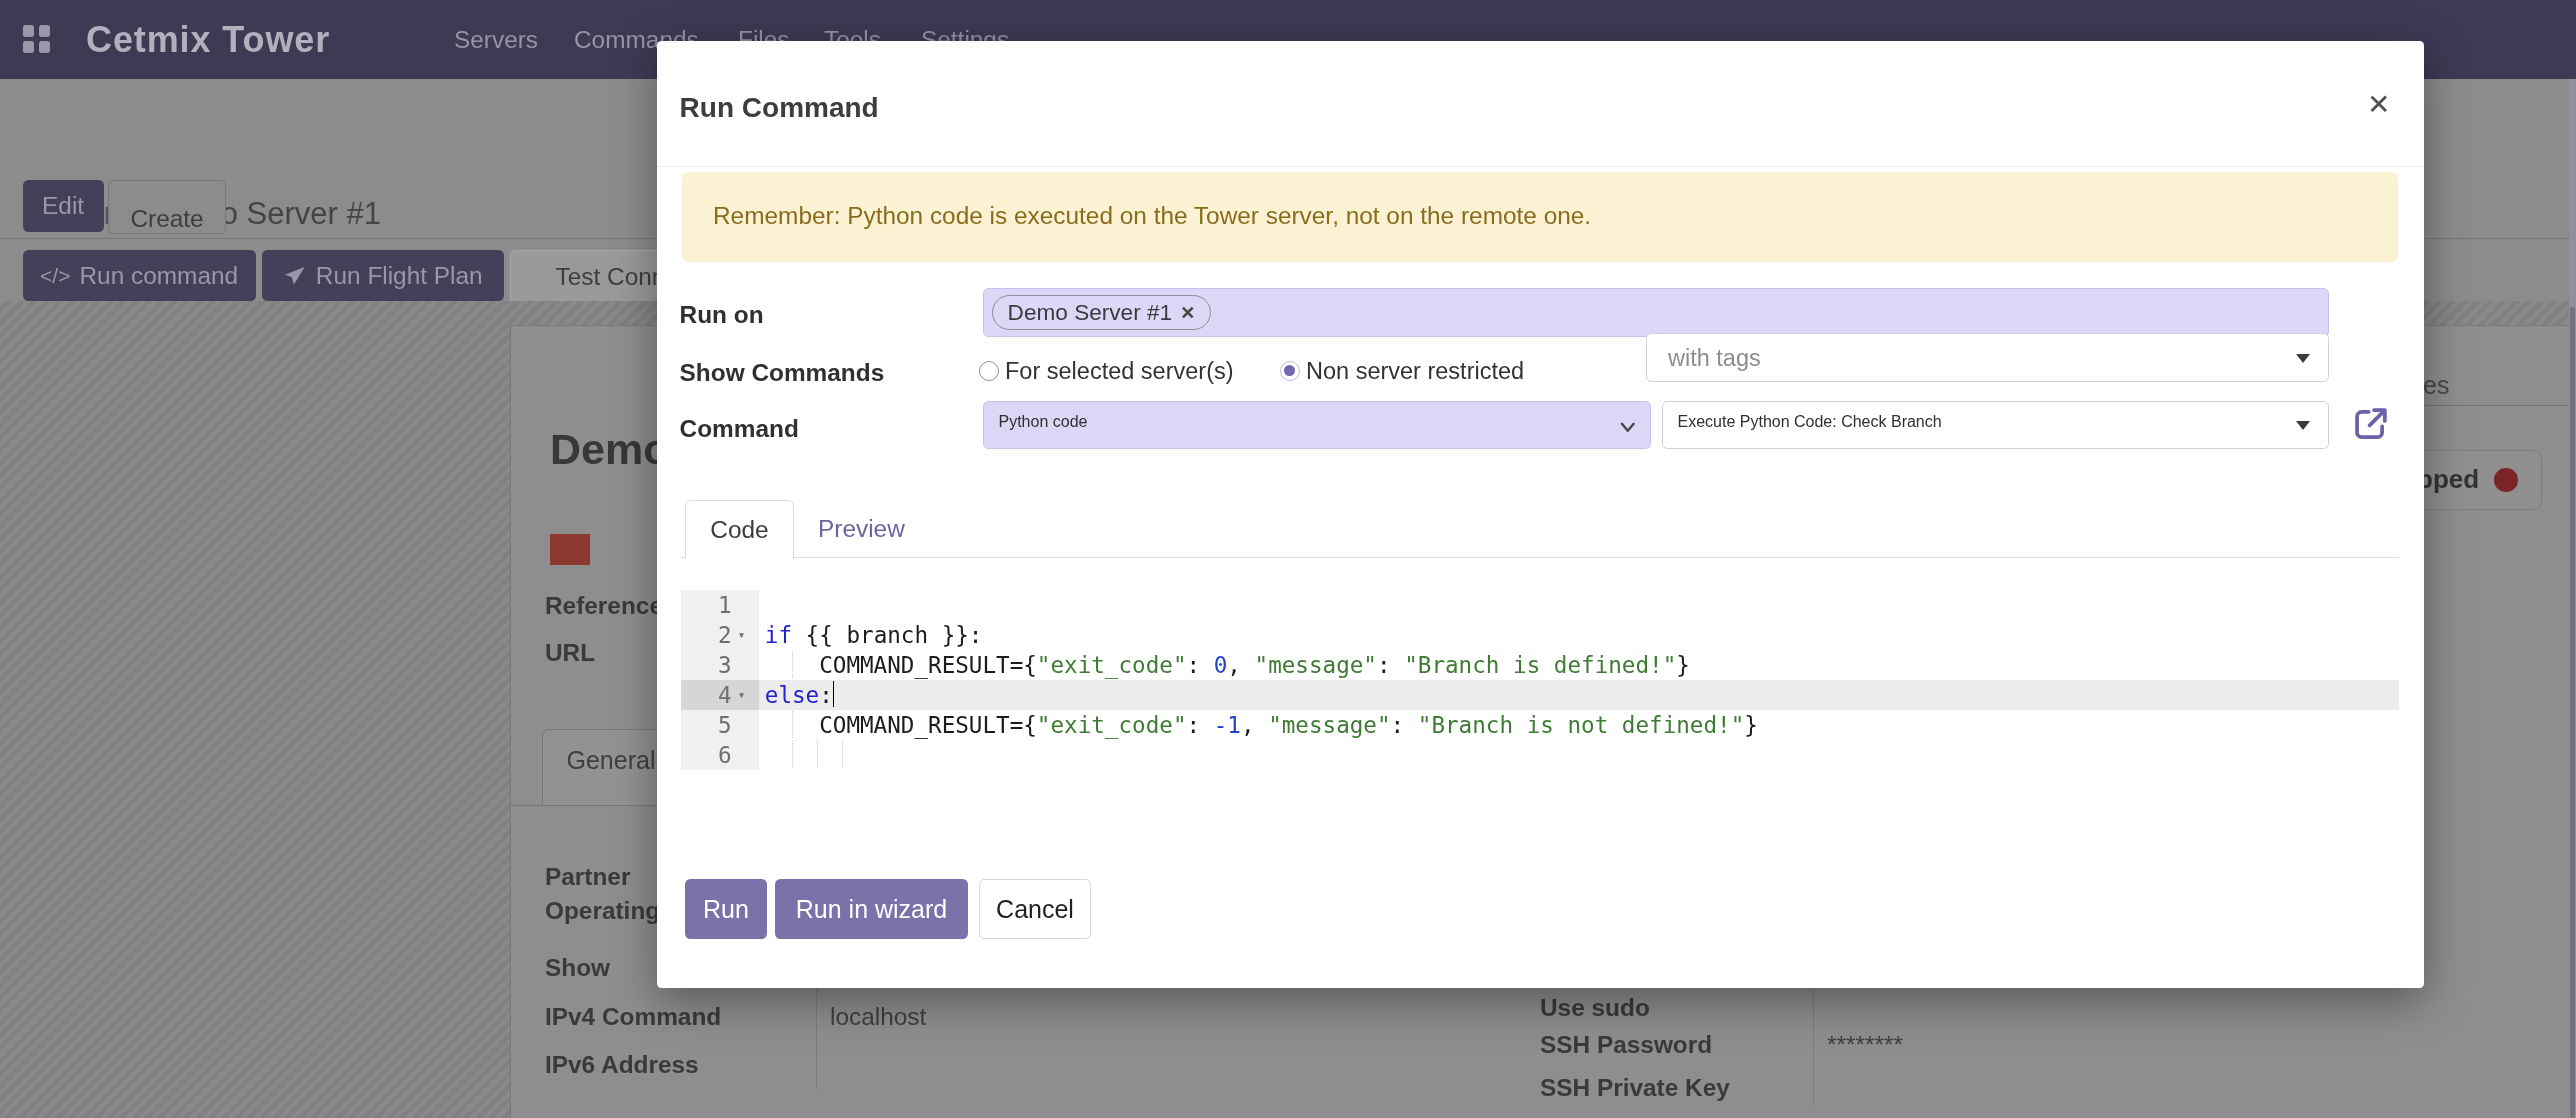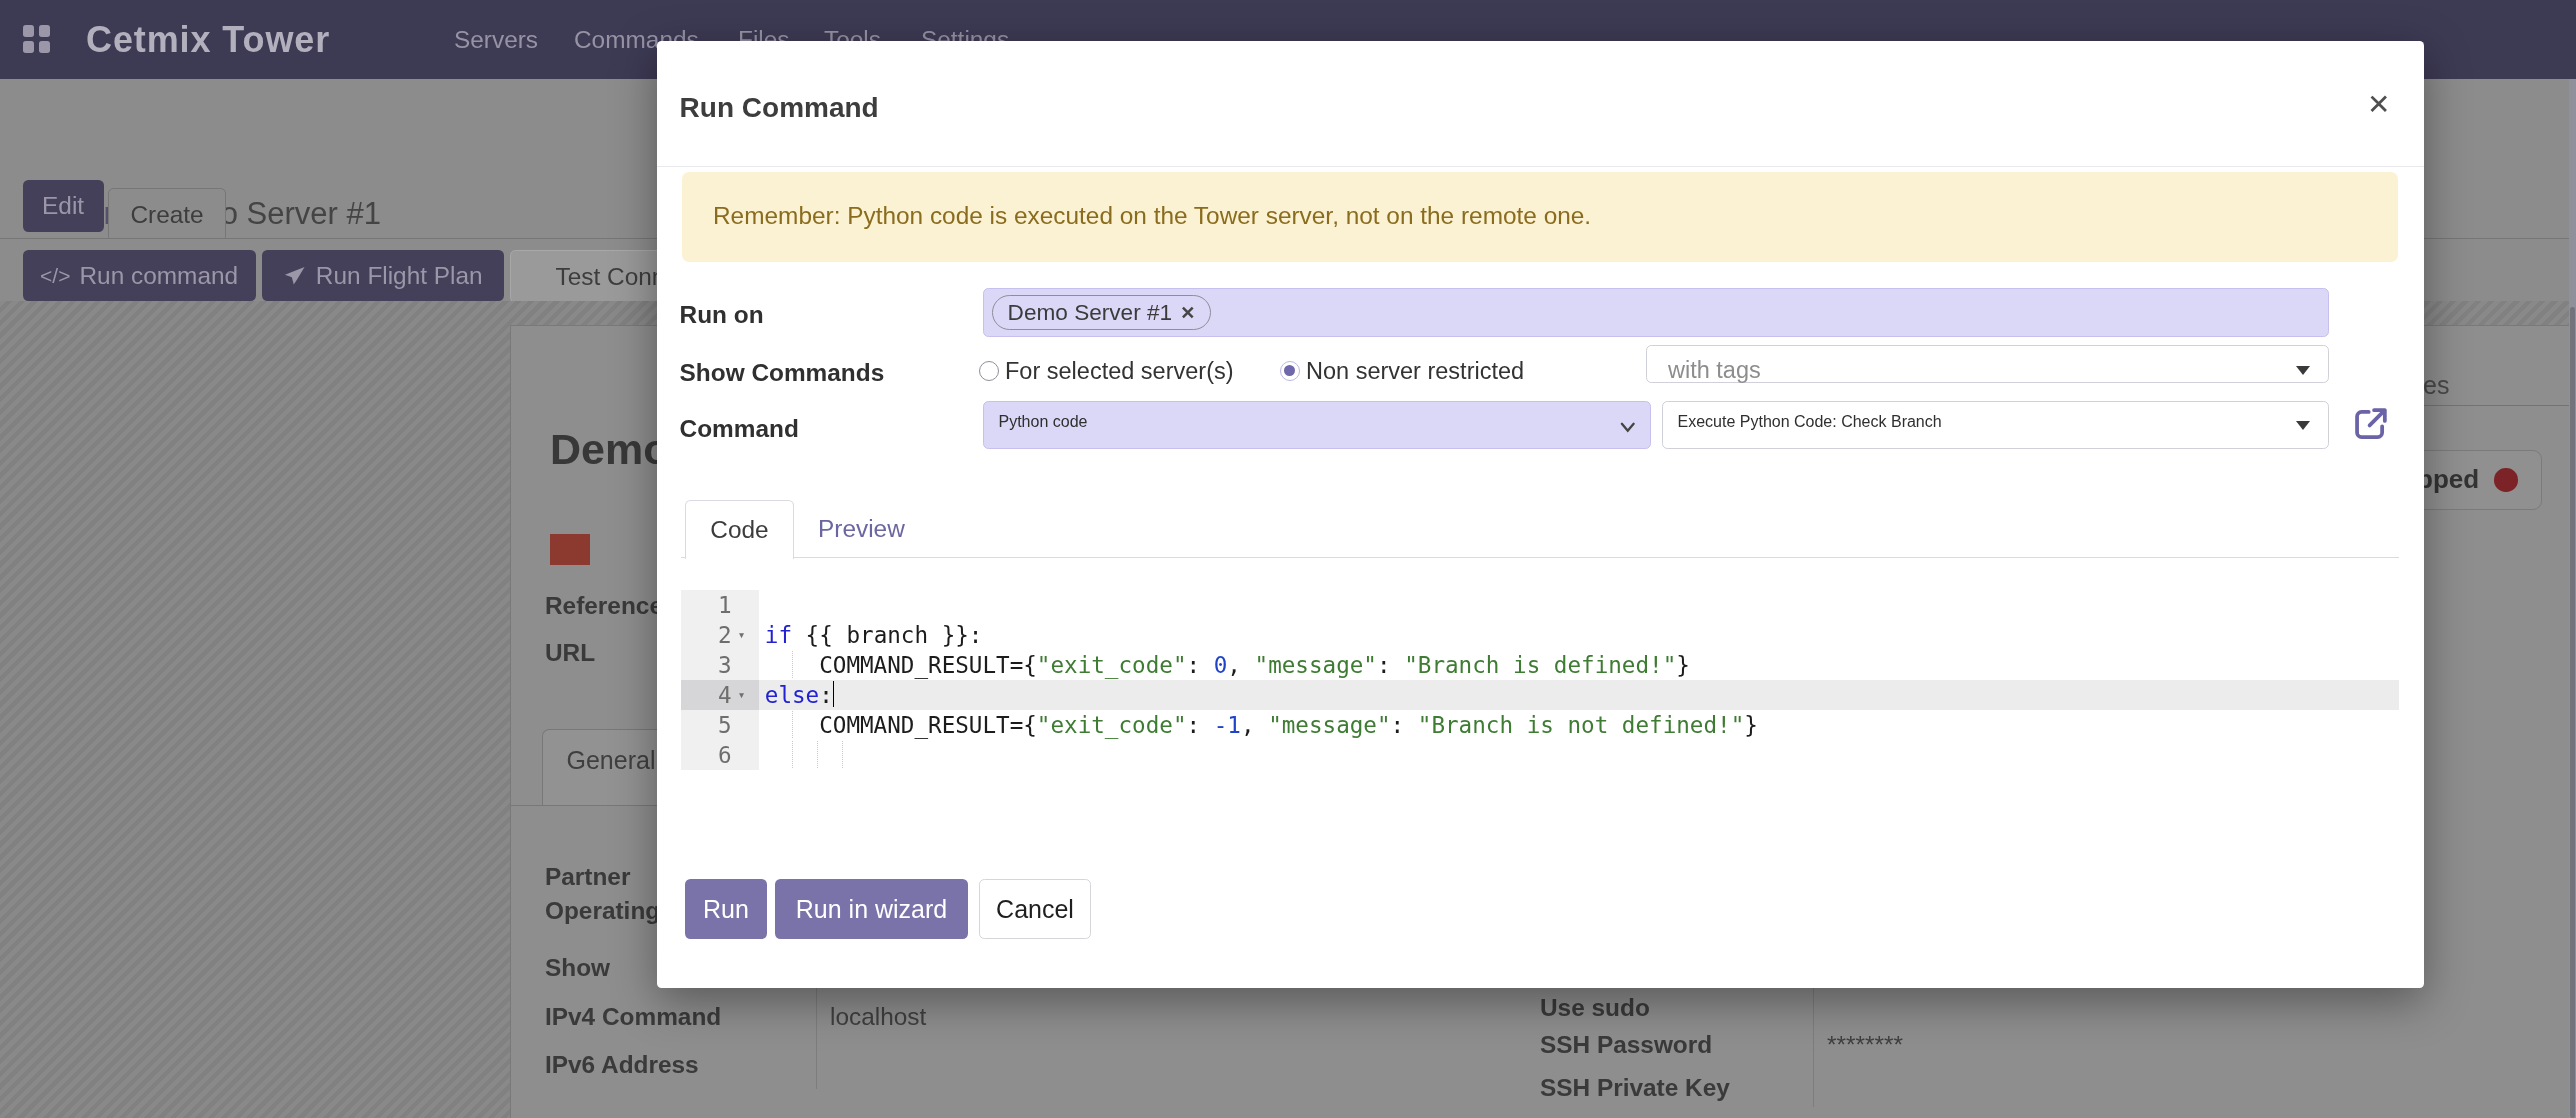--- a/index.html
+++ b/index.html
@@ -108,21 +108,21 @@
     <div class="abs navitem" style="left:921px;">Settings</div>
   </div>
 
   <div class="abs bc-zone">
     <div class="abs breadcrumb">
       <span class="bc-parent">Servers</span><span class="bc-sep"> / </span><span class="bc-cur">Demo Server #1</span>
     </div>
     <div class="abs btn-dim-primary" style="left:22.6px;top:101px;width:81px;height:52px;">
         <span>Edit</span>
       </div>
-    <div class="abs btn-dim-light" style="left:108px;top:109px;width:116px;height:52px;background:#8c8c8c;border-color:#767676;">
+    <div class="abs btn-dim-light" style="left:108px;top:101px;width:116px;height:52px;background:#8c8c8c;border-color:#767676;align-items:flex-end;">
         <span>Create</span>
       </div>
   </div>
 
   <div class="abs hline" style="left:0;top:238px;width:2576px;"></div>
 
   <div class="abs" style="left:0;top:239px;width:2576px;height:61px;background:#8c8c8c;">
     <div class="abs btn-dim-primary" style="left:22.6px;top:11px;width:233px;height:51px;">
       <span style="font-size:21px;">&lt;/&gt;</span>
       <span>Run command</span>
@@ -193,21 +193,21 @@
           <b>✕</b>
       </div>
 
     </div>
 
     <div class="abs m-lbl" style="top:318px;">Show Commands</div>
     <div class="abs radio" style="left:322px;top:320px;"></div>
     <div class="abs rlabel" style="left:348px;top:317px;">For selected server(s)</div>
     <div class="abs radio sel2" style="left:623px;top:320px;"></div>
     <div class="abs rlabel" style="left:649px;top:317px;">Non server restricted</div>
-    <div class="abs sel wht" style="left:989px;top:304px;width:683px;height:38px;">
+    <div class="abs sel wht" style="left:989px;top:292px;width:683px;height:49px;">
       <span class="abs rlabel ph" style="left:21px;top:11px;">with tags</span>
       <div class="abs caret" style="left:649px;top:20px;"></div>
     </div>
 
     <div class="abs m-lbl" style="top:374px;">Command</div>
     <div class="abs sel lav" style="left:326px;top:360px;width:668px;height:48px;">
       <span class="abs selval" style="left:14.5px;top:11px;">Python code</span>
       <svg class="abs" style="left:632px;top:12.6px;" width="23.5" height="23.5" viewBox="0 0 24 24">
           <polyline class="chev" points="6,9 12,16 18,9"></polyline>
         </svg>

